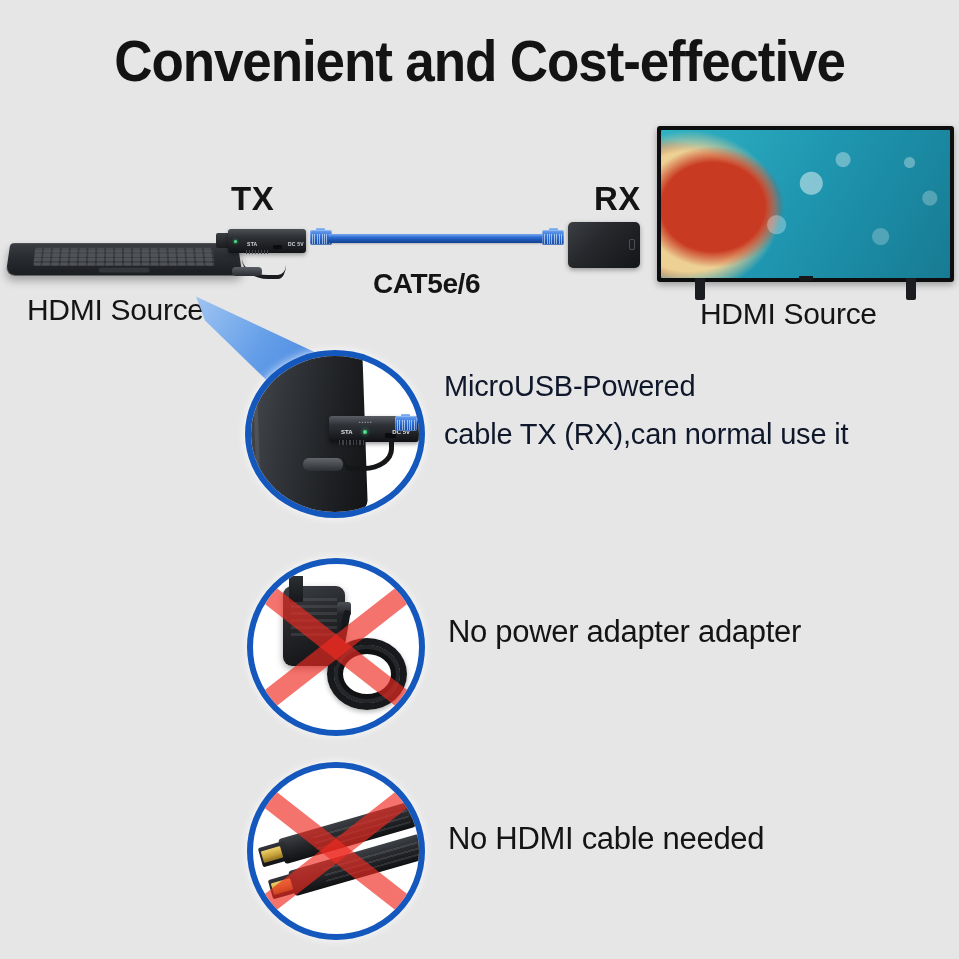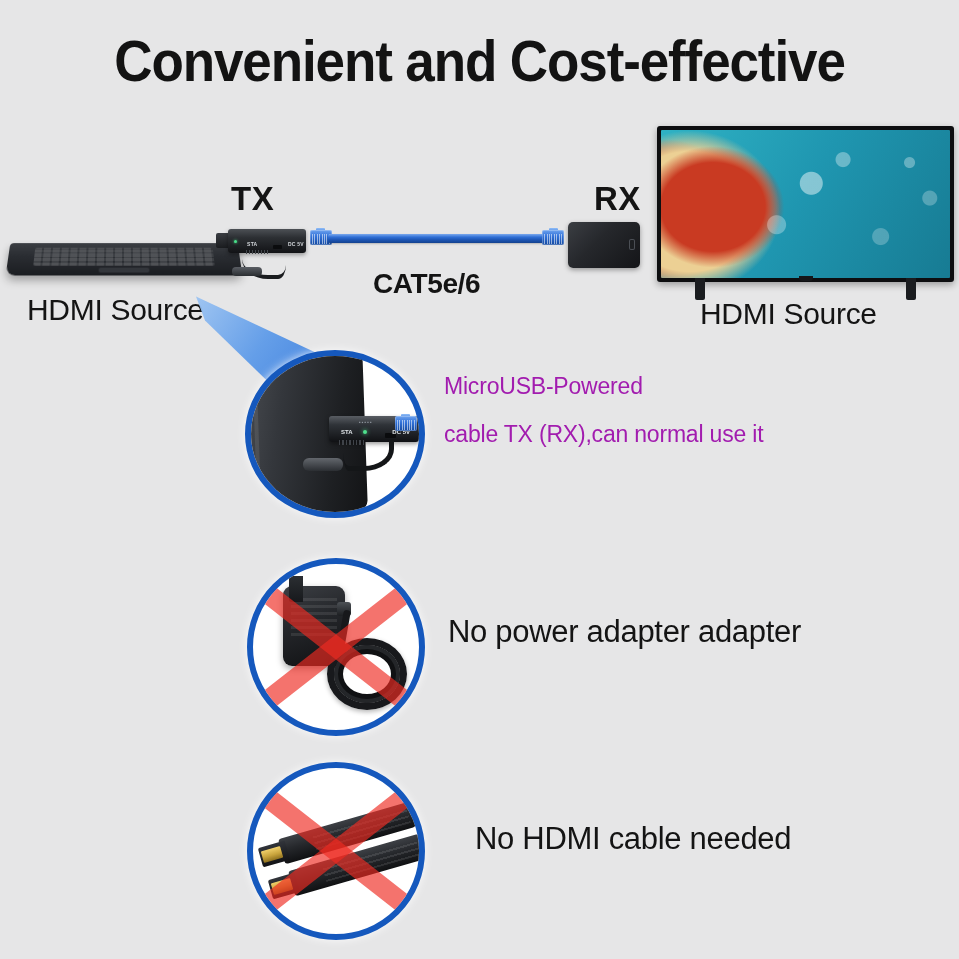--- a/index.html
+++ b/index.html
@@ -268,23 +268,23 @@
   .cross span {
     position:absolute; left:50%; top:50%; width:138%; height:20px;
     background:#ef2a22; opacity:.66; border-radius:3px;
     transform-origin:center;
   }
   .cross .a { transform: translate(-50%,-50%) rotate(38deg); }
   .cross .b { transform: translate(-50%,-50%) rotate(-38deg); }
 
   
   #txt1 { position:absolute; left:444px; top:362px; width:500px; }
-  #txt1 div { font-size:23px; line-height:48px; color:#a21caf; letter-spacing:-0.2px; white-space:nowrap; }
+  #txt1 div { font-size:29px; line-height:48px; color:#0f172a; letter-spacing:-0.2px; white-space:nowrap; }
   #txt2 { position:absolute; left:448px; top:614px; }
-  #txt3 { position:absolute; left:448px; top:821px;margin-left:27px; }
+  #txt3 { position:absolute; left:448px; top:821px; }
 </style>
 </head>
 <body>
 
 <div id="stage">
 
   <div id="title">Convenient and Cost-effective</div>
 
   <div id="laptop">
     <div id="lap-base">

